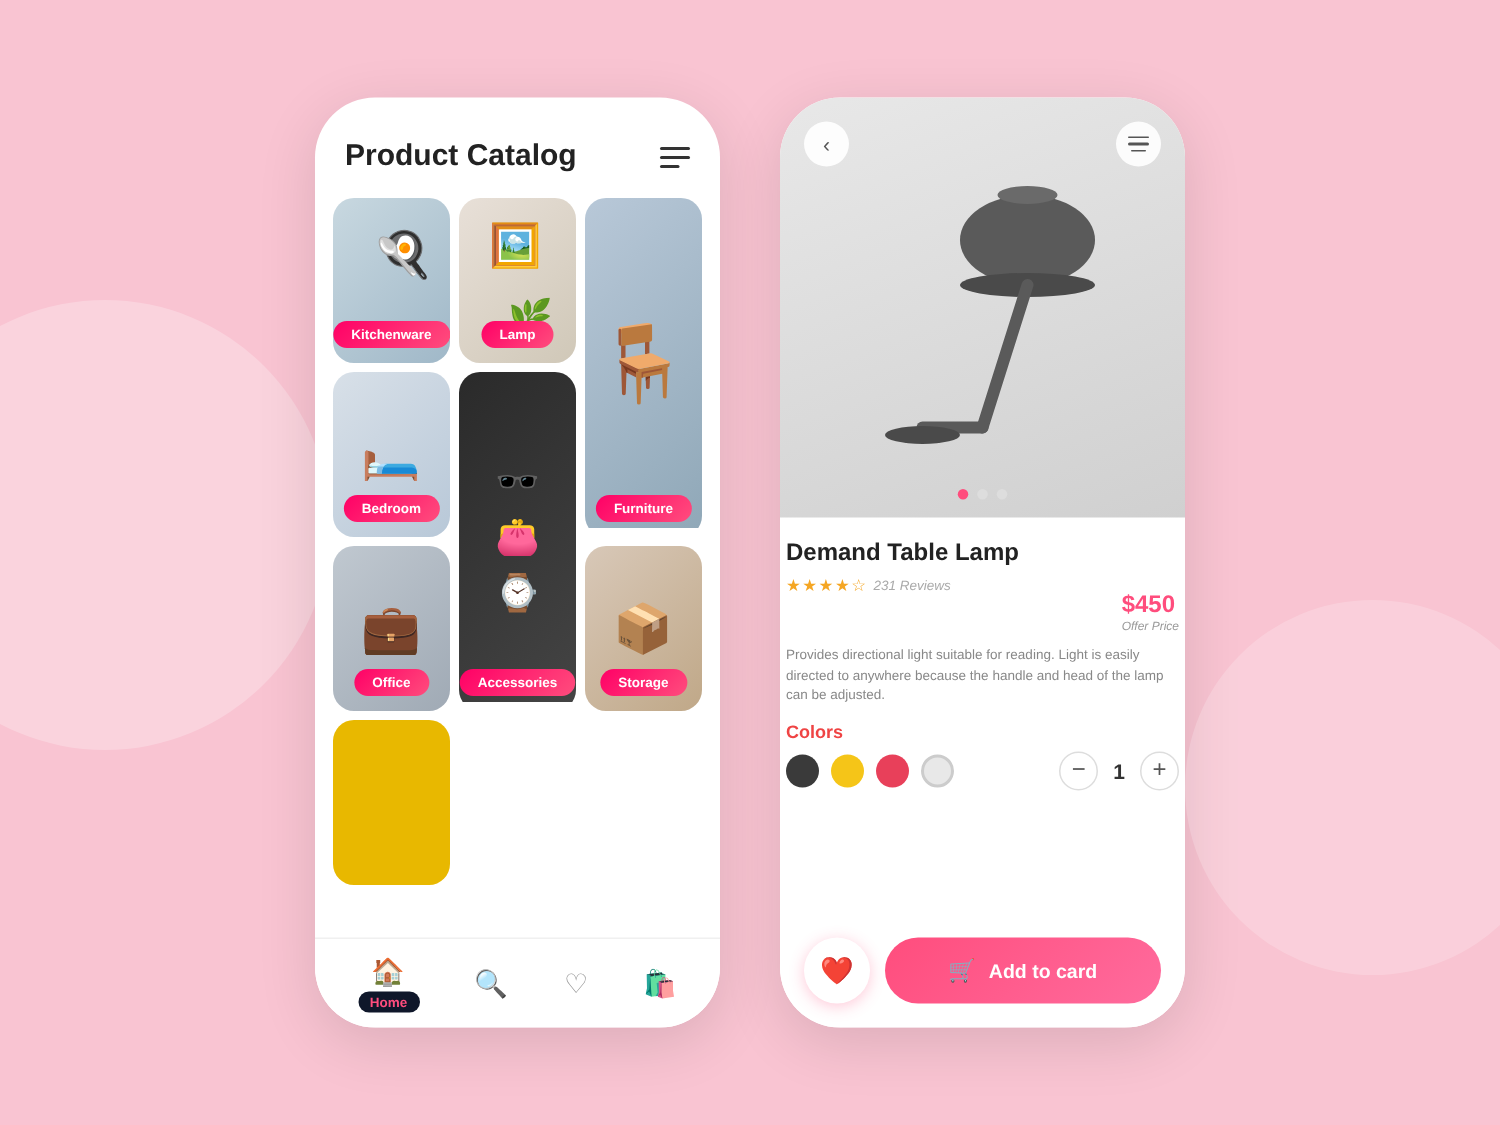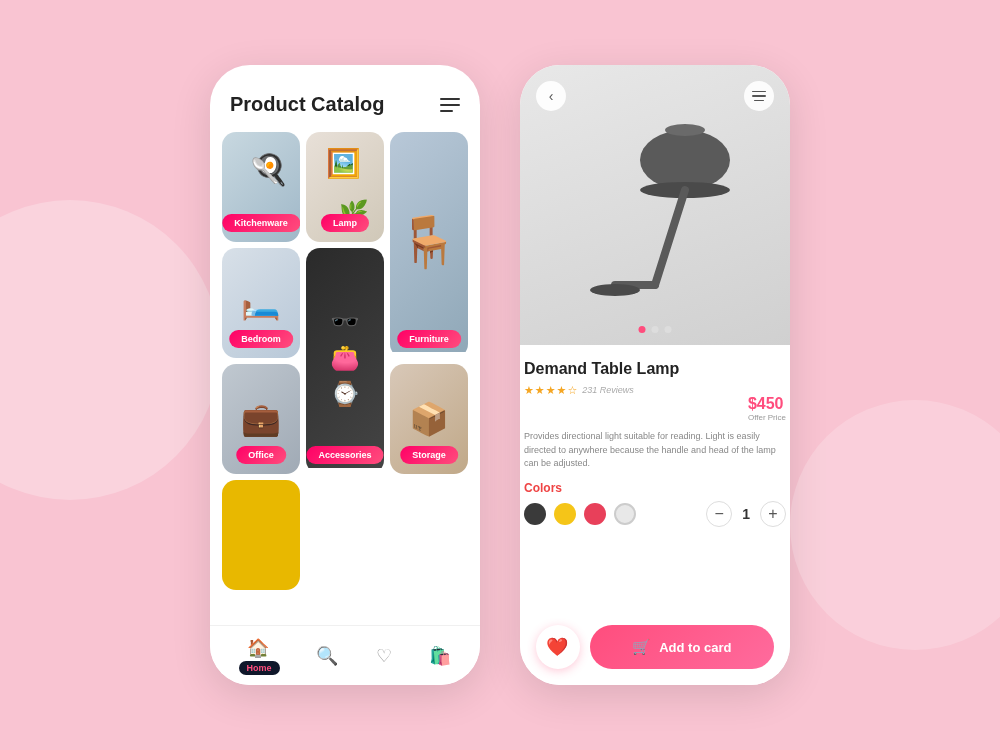--- a/index.html
+++ b/index.html
@@ -354,20 +354,21 @@
 
     .price-value {
       font-size: 16px;
       font-weight: 700;
       color: #ff4d7d;
     }
 
     .price-label {
       font-size: 8px;
       color: #999;
+      font-style: italic;
     }
 
     .stars-row {
       display: flex;
       align-items: center;
       gap: 4px;
       margin-top: 4px;
     }
 
     .stars {

